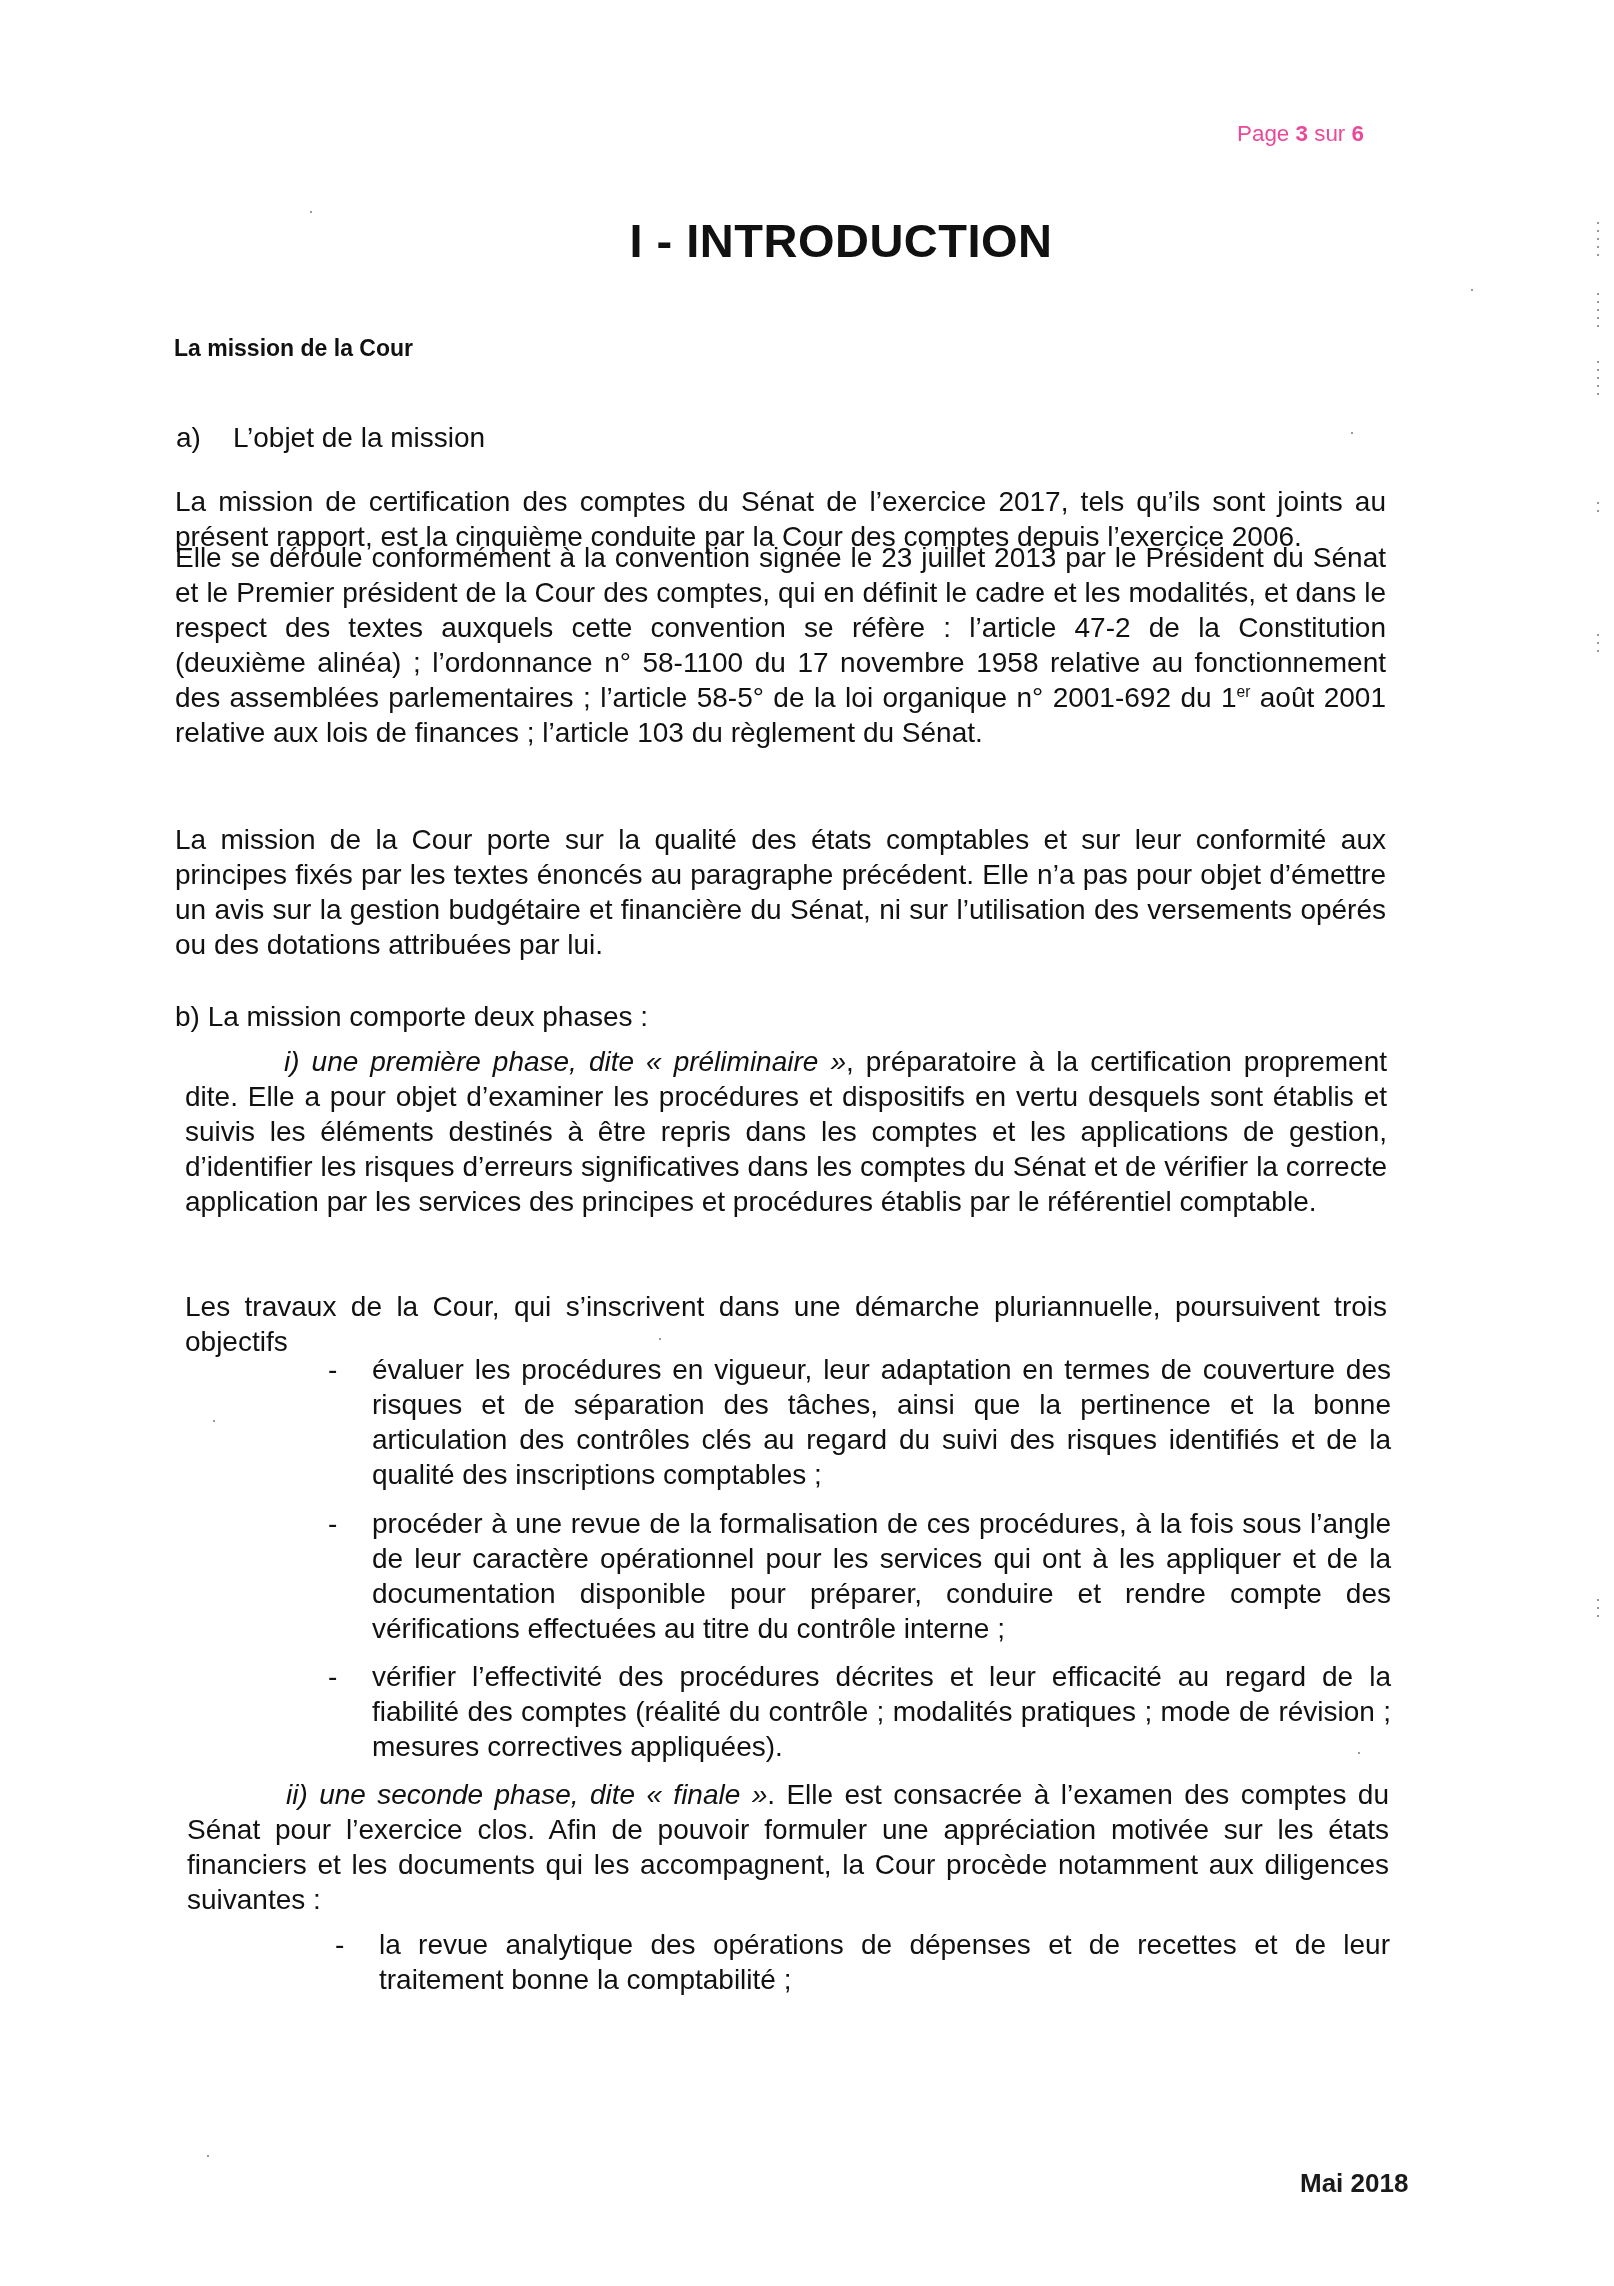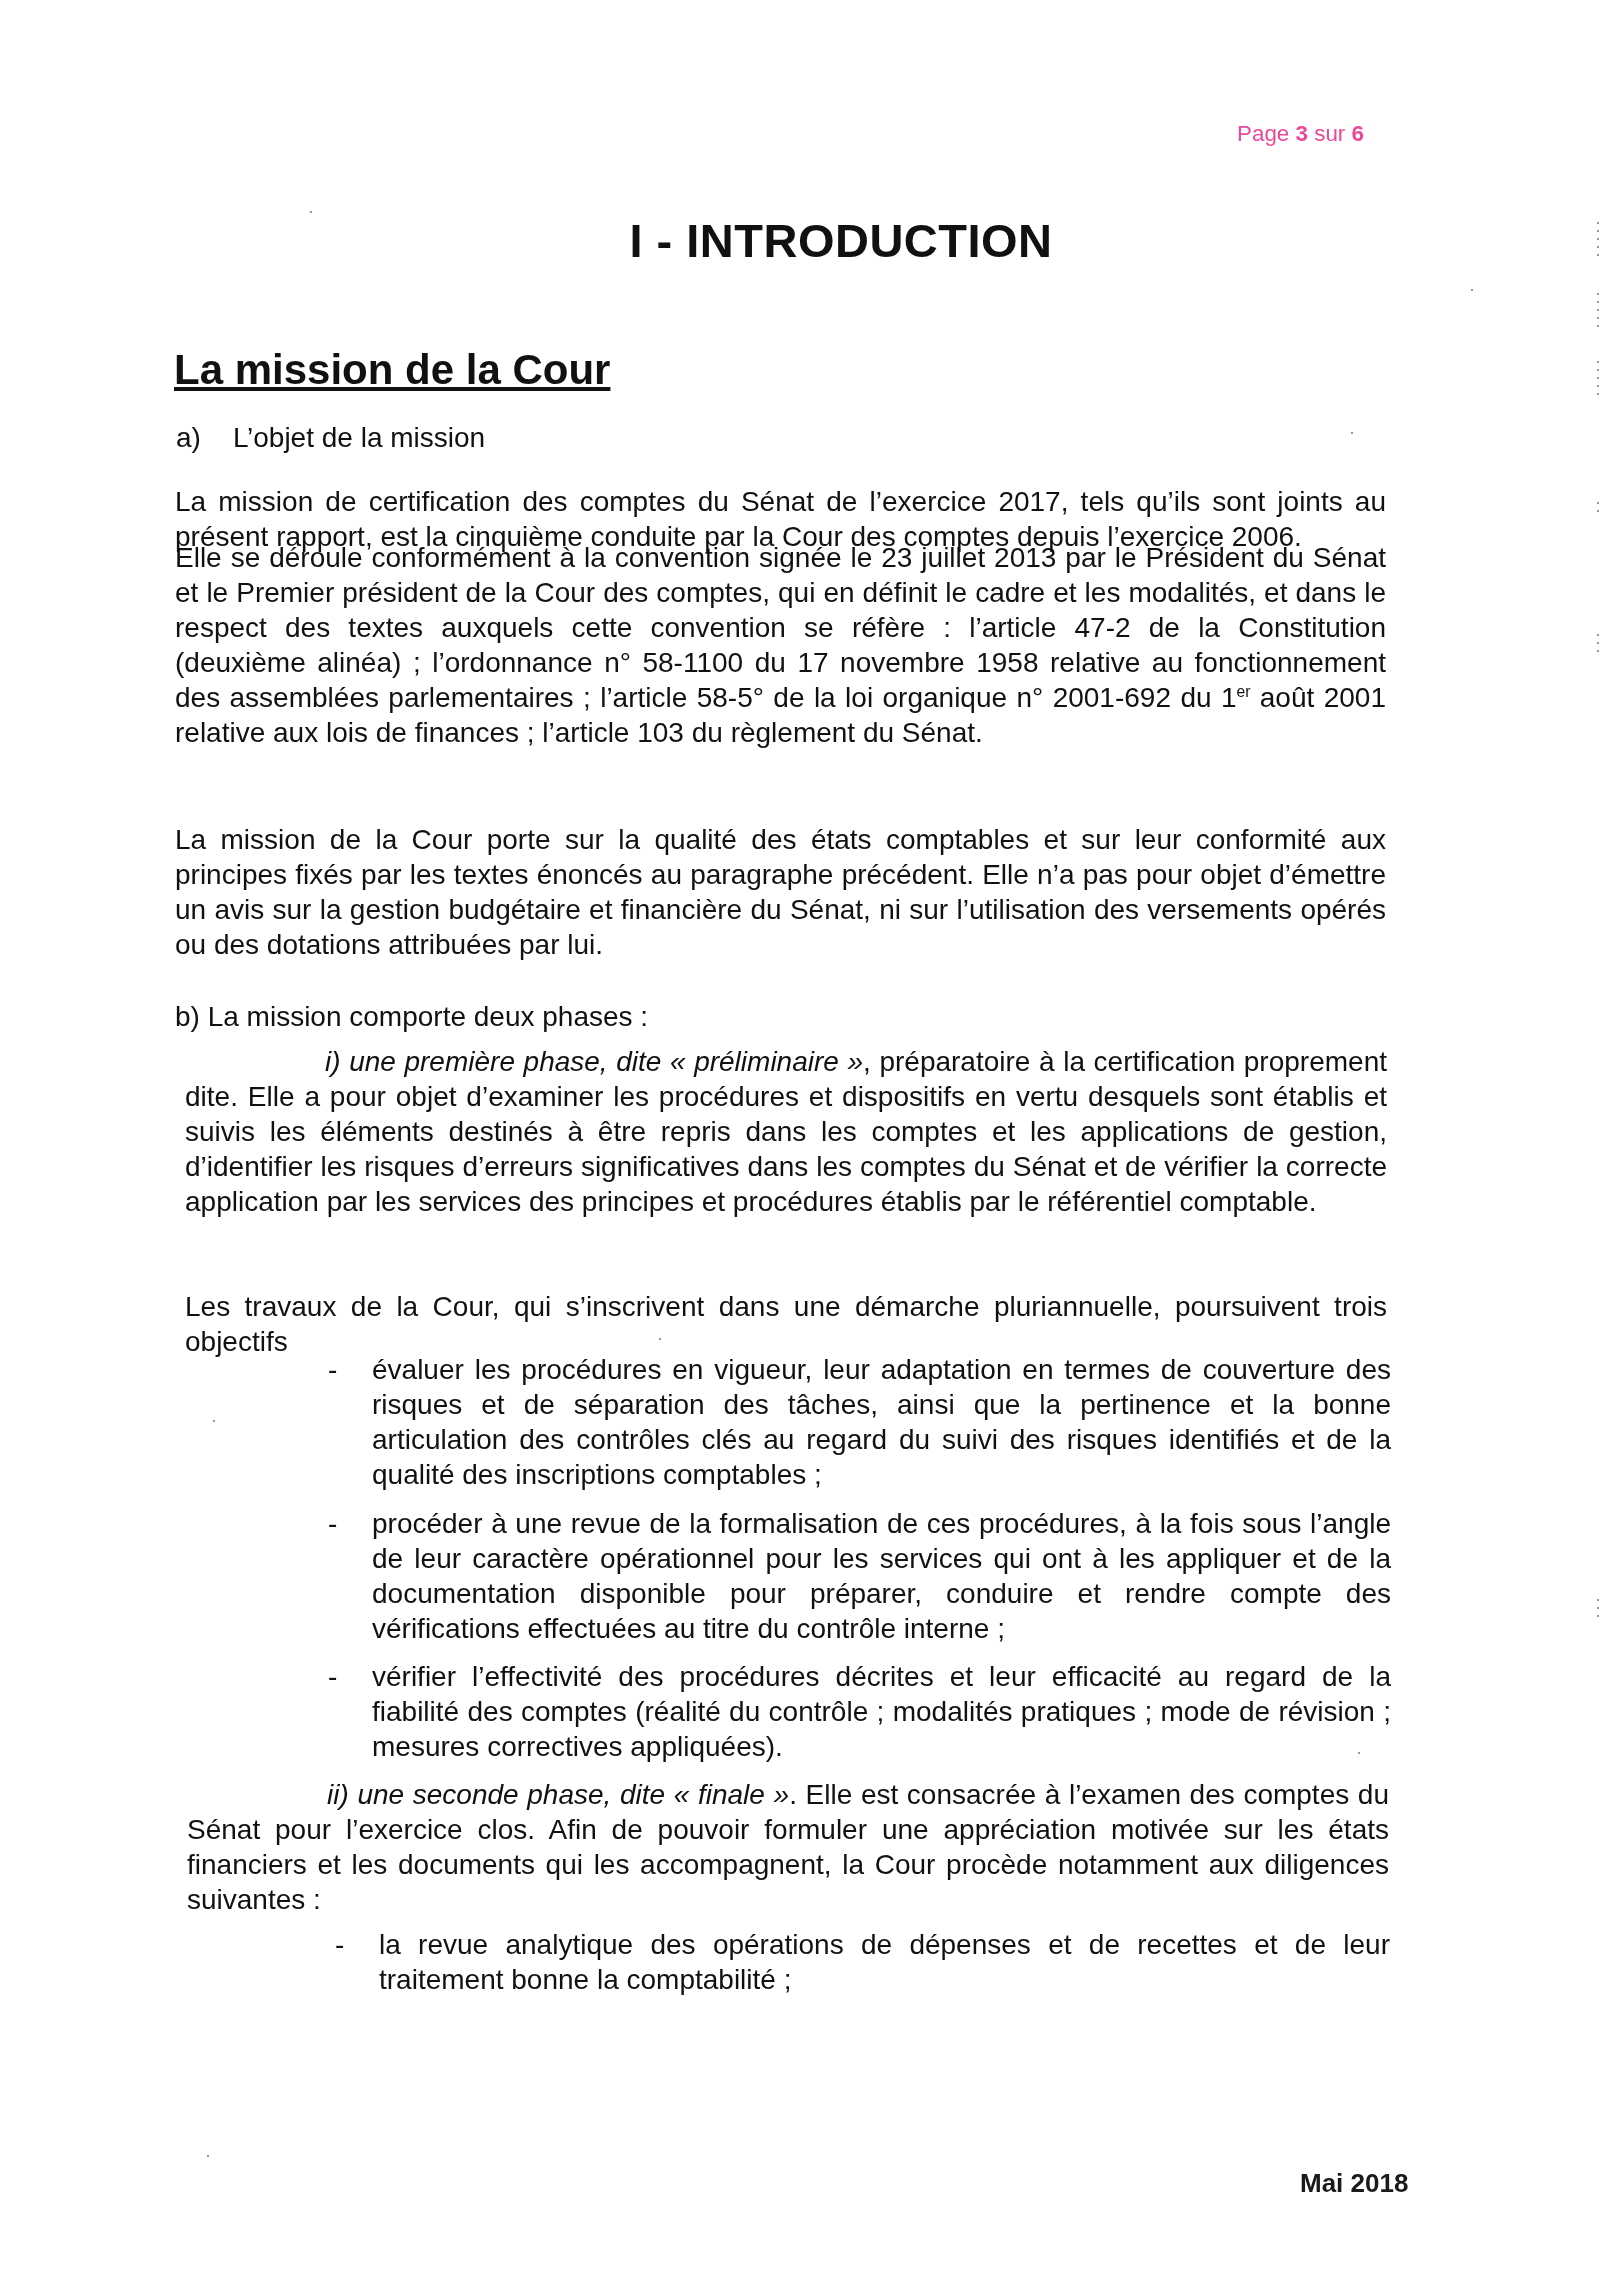--- a/index.html
+++ b/index.html
@@ -11,22 +11,22 @@
     position: absolute; top: 121px; left: 1237px;
     font-size: 22.4px; color: #ec4899;
   }
   .page-num b { font-weight: bold; }
   .title {
     position: absolute; top: 213px; left: 0; width: 1614px; text-align: center;
     font-size: 47px; font-weight: bold; letter-spacing: 0.5px;
     padding-left: 68px; box-sizing: border-box;
   }
   .section-title {
-    position: absolute; top: 346px; left: 174px;
-    font-size: 42px; font-weight: bold; text-decoration: underline;
+    position: absolute; top: 335px; left: 174px;
+    font-size: 23px; font-weight: bold;
   }
   .sub-a {
     position: absolute; top: 422px; left: 176px; font-size: 28px;
   }
   .sub-a .label { display: inline-block; width: 57px; }
   .body {
     position: absolute; left: 175px; width: 1211px;
     font-size: 28px; line-height: 35px; text-align: justify;
   }
   .body p { margin: 0 0 14.6px 0; }
@@ -47,21 +47,21 @@
   #list1 { top: 1352px; }
   #p6 { top: 1777px; left: 187px; width: 1202px; }
   #list2 { top: 1927px; left: 335px; width: 1055px; }
   .footer {
     position: absolute; top: 2168px; left: 1300px;
     font-size: 26px; font-weight: bold; color: #1a1a1a;
   }
   .speck { position: absolute; width: 2px; height: 2px; background: #777; border-radius: 1px; }
   .margin-marks { position: absolute; left: 1597px; width: 2.9px; }
   .margin-marks span { display: block; width: 2px; height: 2px; background: #999; margin-bottom: 5.9px; }
-  i, em { font-style: italic; margin-left: 41px; }
+  i, em { font-style: italic; }
 </style>
 </head>
 <body>
 
 <div class="page-num">
   <span>Page</span>
   <b>3</b>
   <span>sur</span>
   <b>6</b>
 </div>

